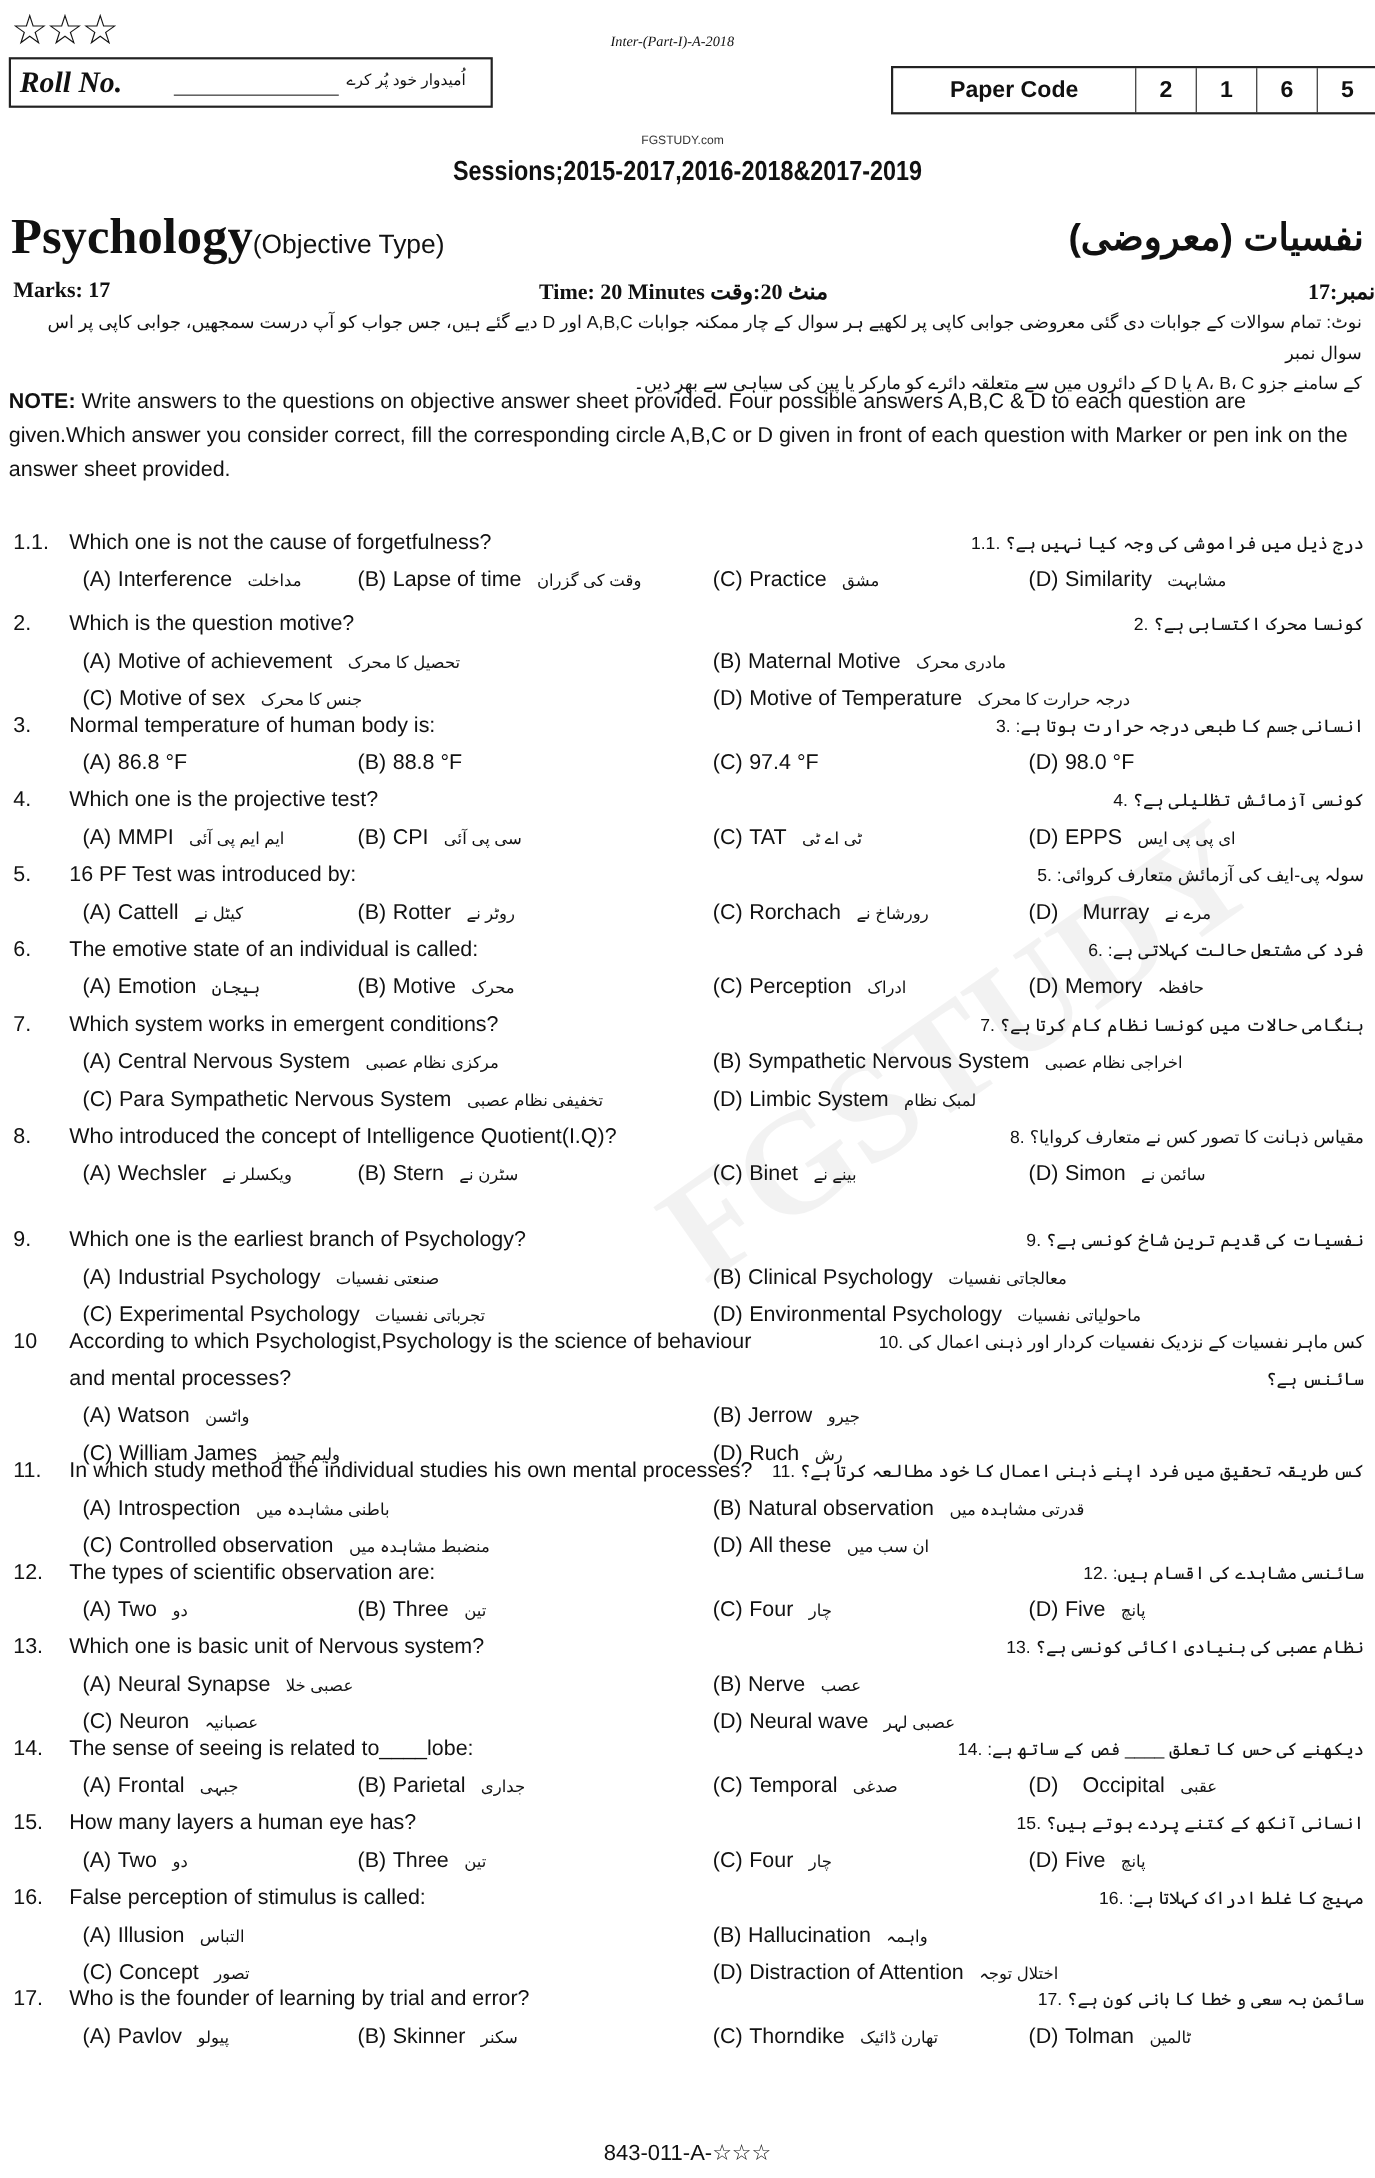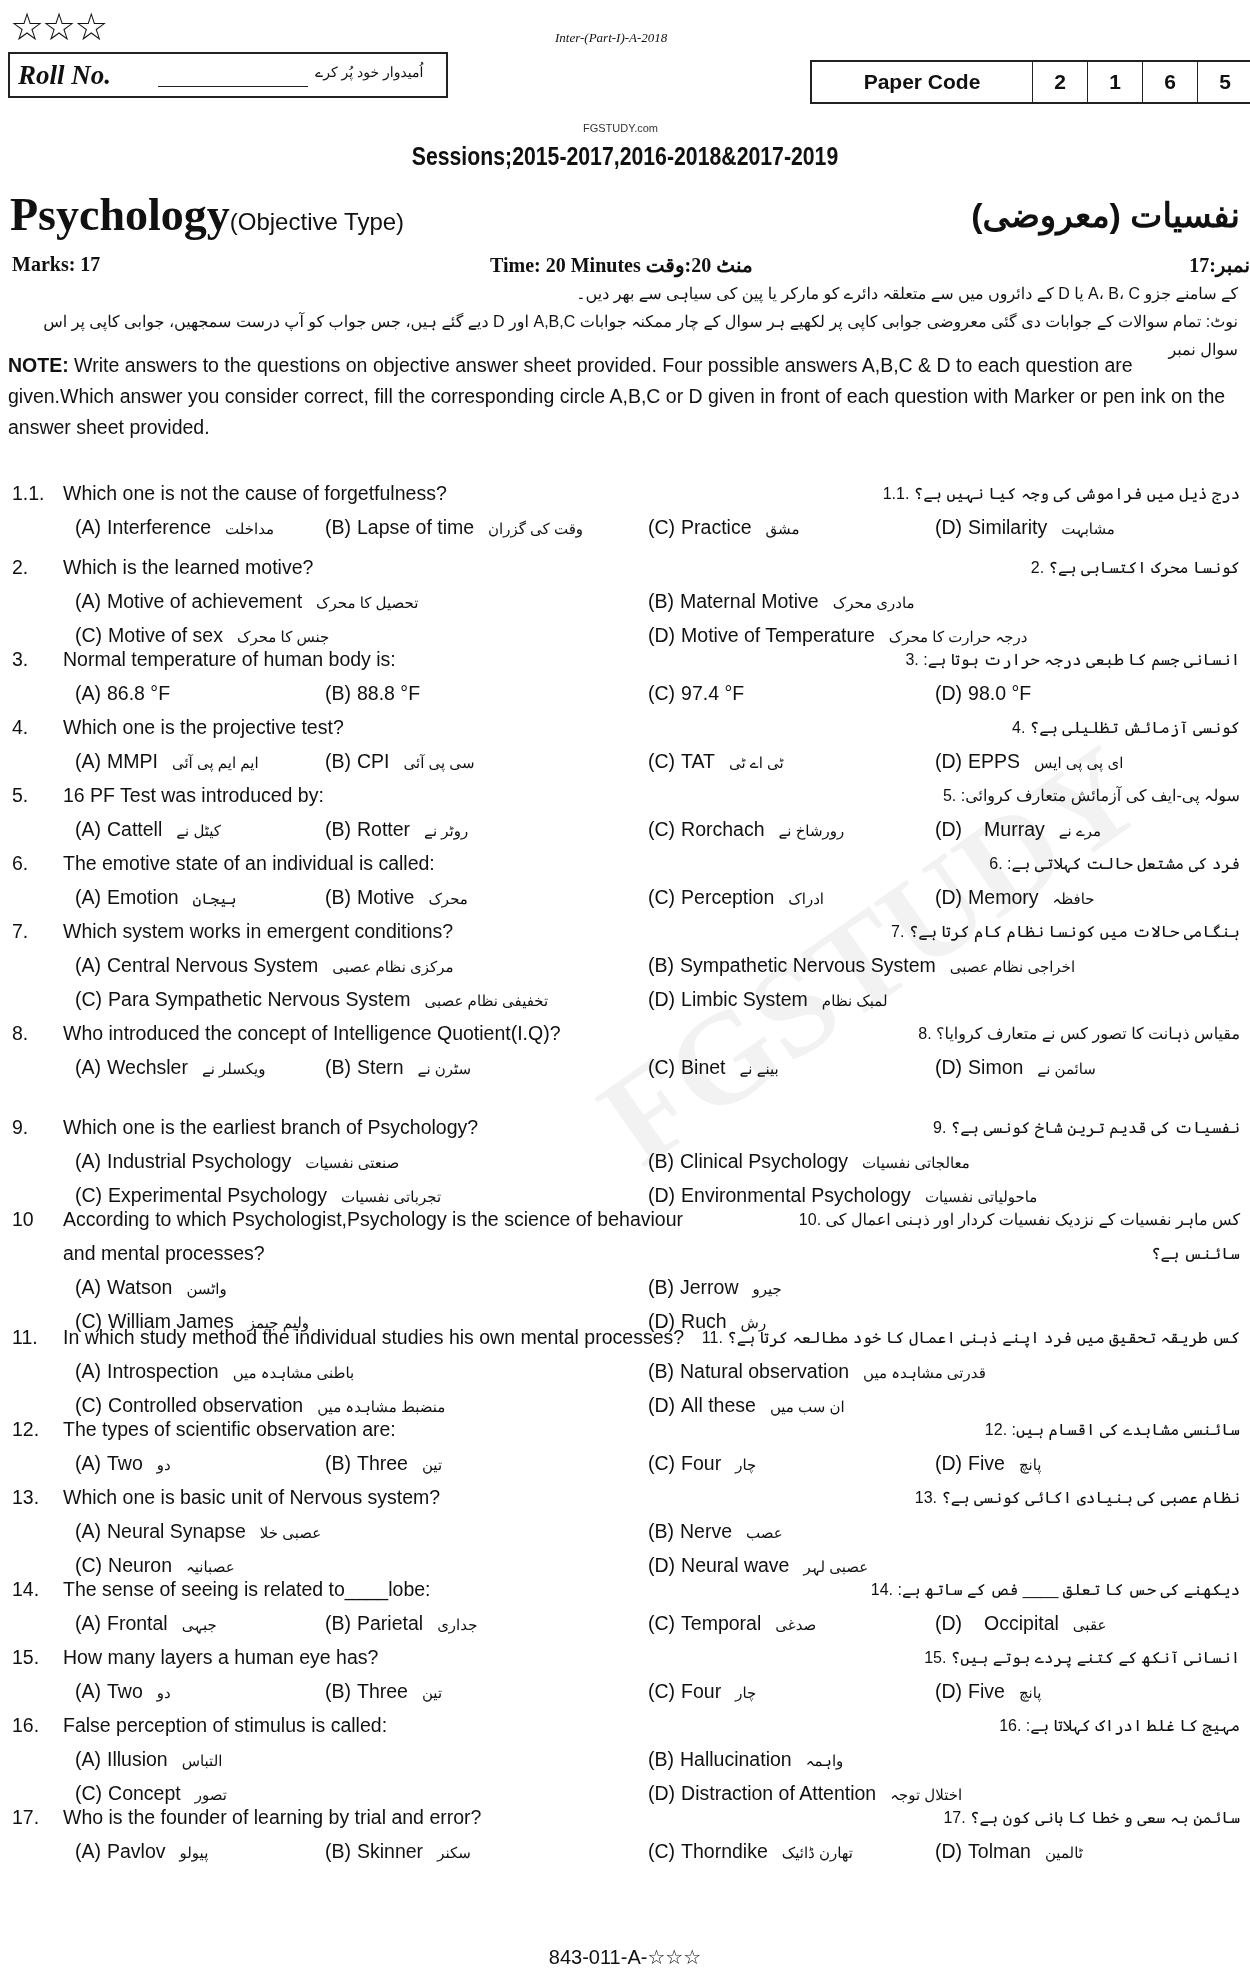--- a/index.html
+++ b/index.html
@@ -60,35 +60,35 @@
 <div class="abs sessions">Sessions;2015-2017,2016-2018&amp;2017-2019</div>
 
 <div class="abs subj"><span>Psychology</span><small>(Objective Type)</small></div>
 <div class="abs subj-ur">نفسیات (معروضی)</div>
 
 <div class="abs marks">Marks: 17</div>
 <div class="abs time">Time: 20 Minutes منٹ 20:وقت</div>
 <div class="abs marks-ur">نمبر:17</div>
 
 <div class="abs note-ur">
+  <div>نوٹ: تمام سوالات کے جوابات دی گئی معروضی جوابی کاپی پر لکھیے ہر سوال کے چار ممکنہ جوابات A,B,C اور D دیے گئے ہیں، جس جواب کو آپ درست سمجھیں، جوابی کاپی پر اس سوال نمبر</div>
   <div>کے سامنے جزو A، B، C یا D کے دائروں میں سے متعلقہ دائرے کو مارکر یا پین کی سیاہی سے بھر دیں۔</div>
-  <div>نوٹ: تمام سوالات کے جوابات دی گئی معروضی جوابی کاپی پر لکھیے ہر سوال کے چار ممکنہ جوابات A,B,C اور D دیے گئے ہیں، جس جواب کو آپ درست سمجھیں، جوابی کاپی پر اس سوال نمبر</div>
 </div>
 <div class="abs note"><b>NOTE:</b> <span>Write answers to the questions on objective answer sheet provided. Four possible answers A,B,C &amp; D to each question are given.Which answer you consider correct, fill the corresponding circle A,B,C or D given in front of each question with Marker or pen ink on the answer sheet provided.</span></div>
 
 <div id="questions">
     <div class="qnum abs" style="top:482px">1.1.</div>
     <div class="qline qtext" style="top:482px">Which one is not the cause of forgetfulness?</div>
     <div class="qline qur" style="top:484px">درج ذیل میں فراموشی کی وجہ کیا نہیں ہے؟ .1.1</div>
     <div class="opt" style="left: 75px; top: 516px;"><span>(A)</span><span style="margin-left: 6px;">Interference</span><span class="u">مداخلت</span></div>
     <div class="opt" style="left: 325px; top: 516px;"><span>(B)</span><span style="margin-left: 6px;">Lapse of time</span><span class="u">وقت کی گزران</span></div>
     <div class="opt" style="left: 648px; top: 516px;"><span>(C)</span><span style="margin-left: 6px;">Practice</span><span class="u">مشق</span></div>
     <div class="opt" style="left: 935px; top: 516px;"><span>(D)</span><span style="margin-left: 6px;">Similarity</span><span class="u">مشابہت</span></div>
     <div class="qnum abs" style="top:556px">2.</div>
-    <div class="qline qtext" style="top:556px">Which is the learned motive?</div>
+    <div class="qline qtext" style="top:556px">Which is the question motive?</div>
     <div class="qline qur" style="top:558px">کونسا محرک اکتسابی ہے؟ .2</div>
     <div class="opt" style="left: 75px; top: 590px;"><span>(A)</span><span style="margin-left: 6px;">Motive of achievement</span><span class="u">تحصیل کا محرک</span></div>
     <div class="opt" style="left: 648px; top: 590px;"><span>(B)</span><span style="margin-left: 6px;">Maternal Motive</span><span class="u">مادری محرک</span></div>
     <div class="opt" style="left: 75px; top: 624px;"><span>(C)</span><span style="margin-left: 6px;">Motive of sex</span><span class="u">جنس کا محرک</span></div>
     <div class="opt" style="left: 648px; top: 624px;"><span>(D)</span><span style="margin-left: 6px;">Motive of Temperature</span><span class="u">درجہ حرارت کا محرک</span></div>
     <div class="qnum abs" style="top:648px">3.</div>
     <div class="qline qtext" style="top:648px">Normal temperature of human body is:</div>
     <div class="qline qur" style="top:650px">انسانی جسم کا طبعی درجہ حرارت ہوتا ہے: .3</div>
     <div class="opt" style="left: 75px; top: 682px;"><span>(A)</span><span style="margin-left: 6px;">86.8 °F</span><span class="u"></span></div>
     <div class="opt" style="left: 325px; top: 682px;"><span>(B)</span><span style="margin-left: 6px;">88.8 °F</span><span class="u"></span></div>

